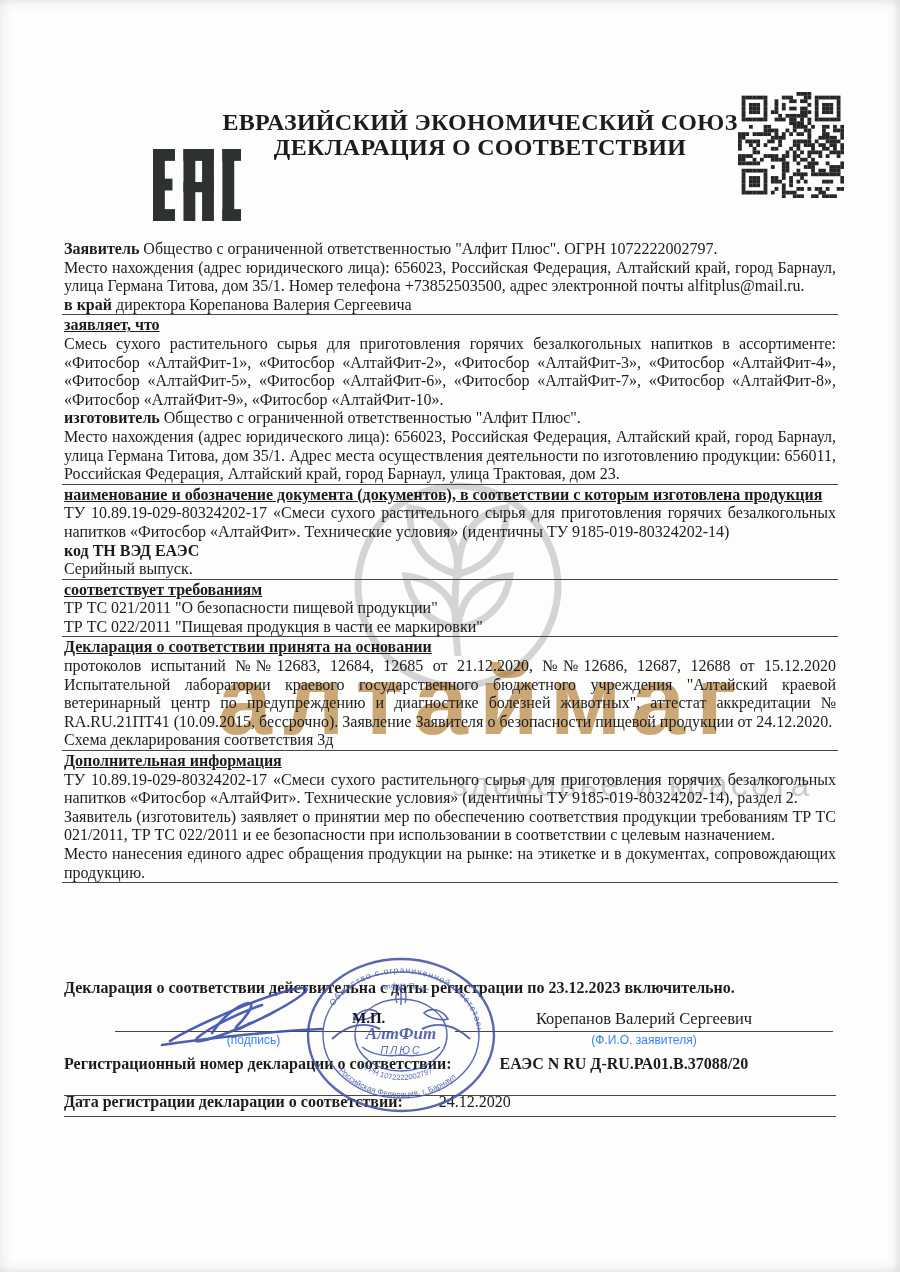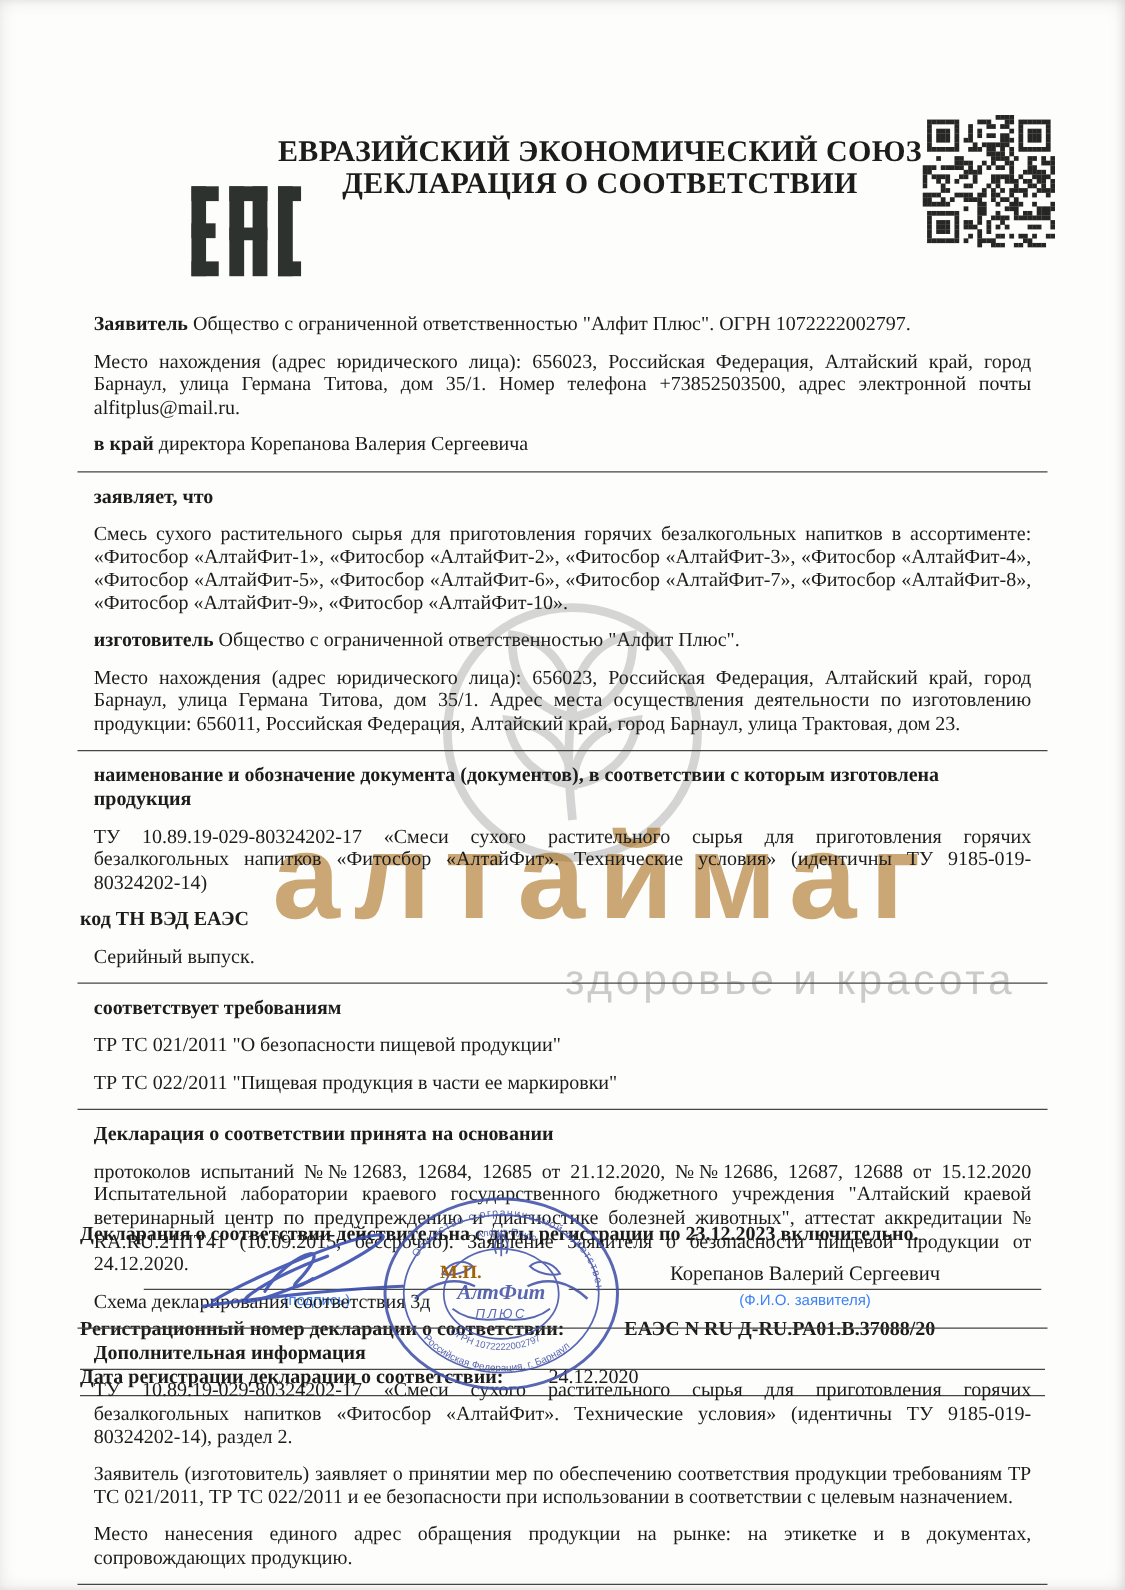--- a/index.html
+++ b/index.html
@@ -10,46 +10,46 @@
     box-shadow:inset 0 0 14px rgba(0,0,0,.10), inset -3px 0 6px rgba(0,0,0,.06);
   }
   
   .hdr-title{position:absolute; left:170px; top:110px; width:620px; text-align:center;
     font-weight:bold; font-size:24px; line-height:25px; letter-spacing:.3px;}
   .eac-logo{position:absolute; left:153px; top:141px; width:88px; height:88px;}
   .qr{position:absolute; left:738px; top:92px; width:106px; height:106px;}
   
   .content{position:absolute; left:64px; top:240px; width:772px;
     font-size:16px; line-height:18.6px; text-align:justify;}
-  .content p{margin:11px;}
+  .content p{margin:0;}
   b.lead{font-weight:bold;}
   .rule{border:none; border-top:1.5px solid #454545; margin:0 -2px 1px;}
   .tnved-row{display:flex; align-items:flex-end;}
   .tnved-row .lbl{font-weight:bold; white-space:nowrap;}
   .tnved-row .val{flex:1; padding-left:34px; border-bottom:1.5px solid #454545;}
-  .heading{font-weight:bold; text-align:left;}
+  .heading{font-weight:bold; text-align:left;text-decoration:underline;}
   
   .bottom{position:absolute; left:64px; top:975px; width:772px; font-size:16px;}
   .validity{position:absolute; left:0; top:4px; font-weight:bold;}
   .sig-line{position:absolute; left:51px; top:32px; width:277px; height:24px;
     border-bottom:1.5px solid #454545;}
   .fio-line{position:absolute; left:391px; top:8px; width:378px; height:48px;
     border-bottom:1.5px solid #454545; text-align:center; line-height:72px; font-size:16.5px;}
   .caption{position:absolute; top:58px; text-align:center;
     font-family:"Liberation Sans", sans-serif; font-size:12px; color:#3b82f6;}
   .cap-sign{left:51px; width:277px;}
   .cap-fio{left:391px; width:378px;}
   .reg-row{position:absolute; left:0; top:80px; width:772px; font-weight:bold;
     padding-bottom:22px; border-bottom:1.5px solid #454545;}
   .reg-row .val{margin-left:48px;}
   .date-row{position:absolute; left:0; top:118px; width:772px; font-weight:bold;
     padding-bottom:5px; border-bottom:1.5px solid #454545;}
   .date-row .val{margin-left:36px; font-weight:normal;}
   .mp{position:absolute; left:352px; top:1010px; font-weight:bold; font-size:15px;
-    color:#a16207; z-index:6;}
+    color:#0f172a; z-index:6;}
   
   .wm{position:absolute; z-index:0; pointer-events:none;}
   .wm-logo{left:350px; top:478px; width:216px; height:216px;}
   .wm-brand{left:218px; top:645px; font-family:"Liberation Sans", sans-serif;
     font-weight:bold; font-size:97px; letter-spacing:11px; color:#a16207; opacity:.55;}
   .wm-tag{left:452px; top:765px; font-family:"Liberation Sans", sans-serif;
     font-size:34px; letter-spacing:3px; color:#bfbfbf; opacity:.8;}
   
   .stamp{position:absolute; left:302px; top:955px; width:198px; height:160px; z-index:5; opacity:.88;}
   .signature{position:absolute; left:152px; top:983px; width:210px; height:66px; z-index:5;}

